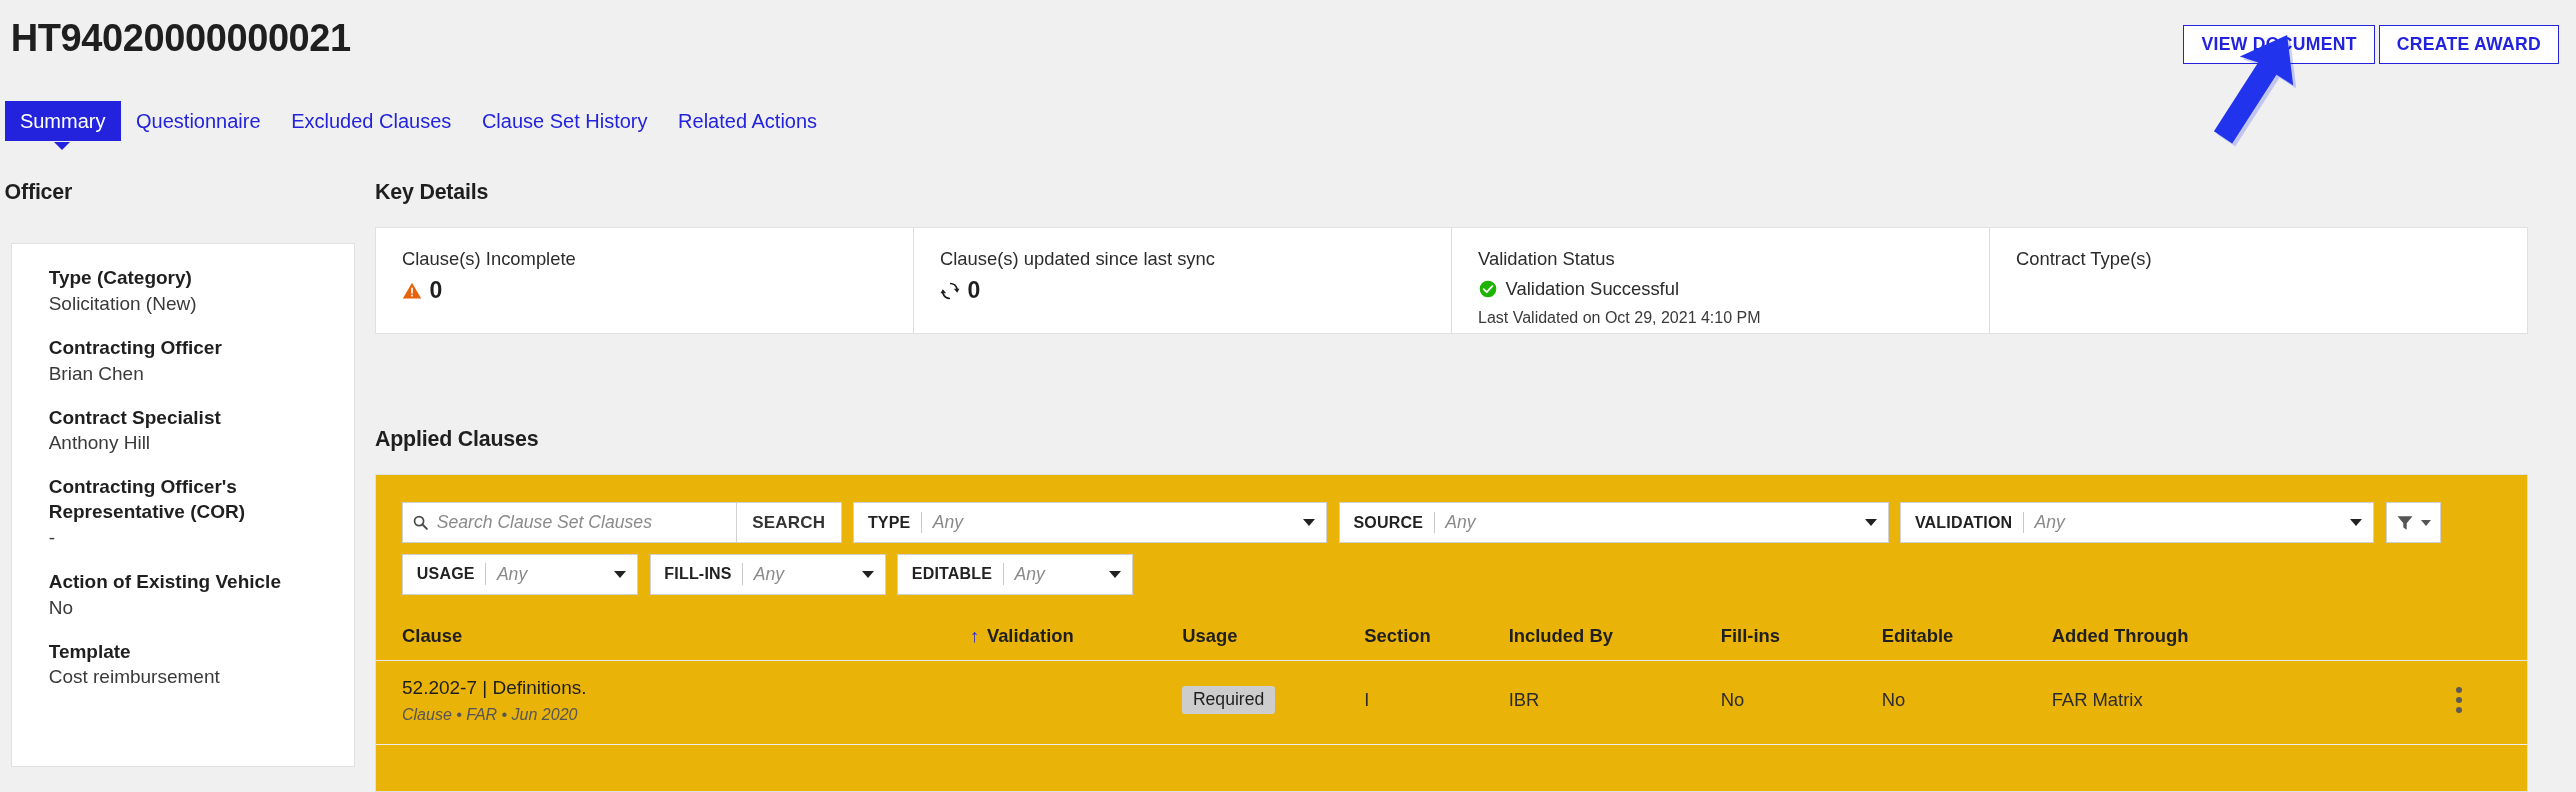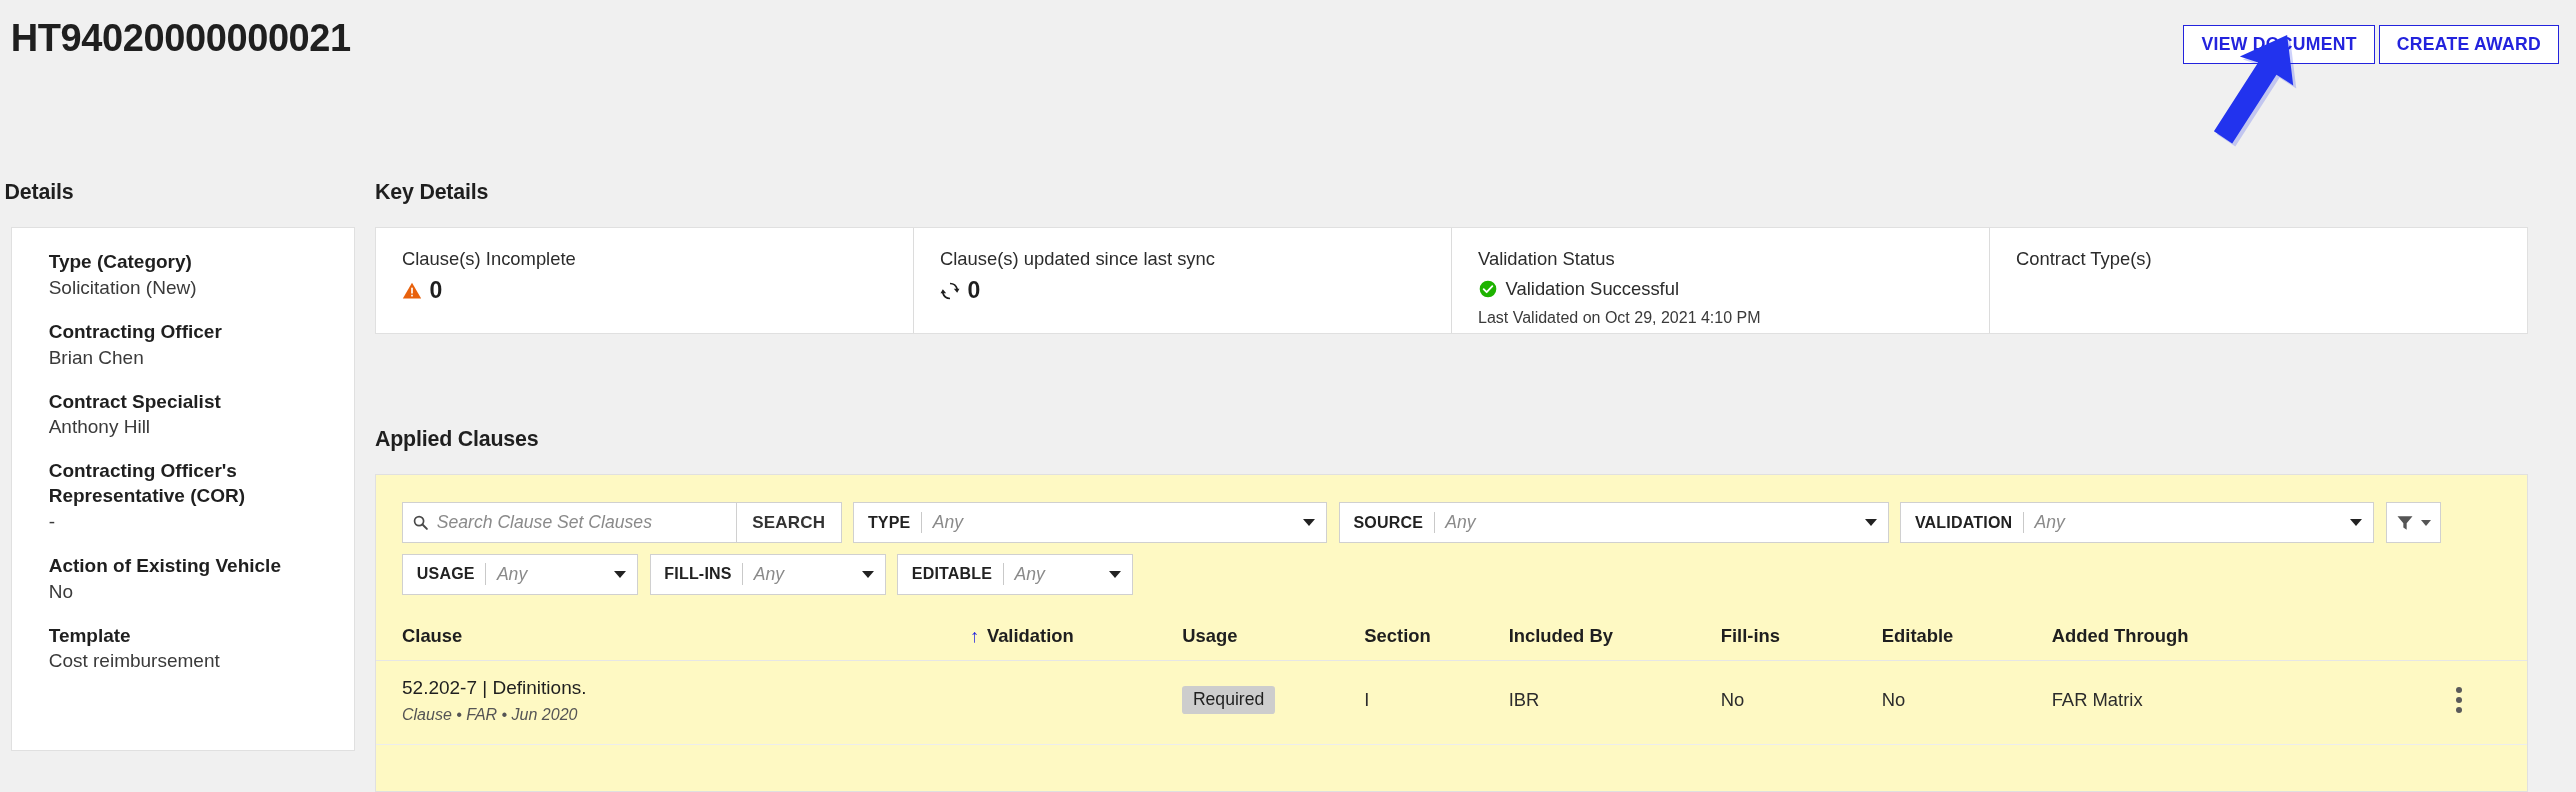--- a/index.html
+++ b/index.html
@@ -52,21 +52,21 @@
   
   .section-heading {
     font-size: 21.4px; font-weight: 700; color: #1f1f1f; letter-spacing: -0.2px;
   }
   #details-heading { position: absolute; left: 4.6px; top: 180px; }
   #key-details-heading { position: absolute; left: 375px; top: 180px; }
   #applied-clauses-heading { position: absolute; left: 375px; top: 427px; }
 
   
   .details-card {
-    position: absolute; left: 10.7px; top: 227px;
+    position: absolute; left: 10.7px; top: 243px;
     width: 344px; height: 524px;
     background: #ffffff; border: 0.8px solid #e0e0e0;
     padding: 21.4px 0 0 37px; overflow: hidden;
   }
   .detail-label {
     font-size: 19px; font-weight: 700; color: #1f1f1f;
     line-height: 1.32; margin-bottom: 1.5px;
   }
   .detail-value {
     font-size: 19px; font-weight: 400; color: #3a3a3a;
@@ -97,21 +97,21 @@
   .key-strong { font-size: 23px; font-weight: 700; color: #1f1f1f; line-height: 1; }
 
   .icon-warning { width: 20px; height: 20px; display: block; }
   .icon-sync    { width: 20px; height: 20px; display: block; }
   .icon-check   { width: 20px; height: 20px; display: block; }
 
   
   .clauses-card {
     position: absolute; left: 375px; top: 474px;
     width: 2153px; height: 318px;
-    background: #fef9c3; border: 0.8px solid #e0e0e0;
+    background: #eab308; border: 0.8px solid #e0e0e0;
     padding: 0; overflow: hidden;
   }
   .filter-row {
     display: flex; align-items: center; gap: 11.5px;
     padding: 0 26px; margin-top: 27px;
   }
   .filter-row.second { margin-top: 10.7px; }
 
   .search-wrap { display: flex; align-items: stretch; }
   .search-box {
@@ -235,22 +235,29 @@
     <button class="btn-outline">CREATE AWARD</button>
   </div>
 
   <svg class="annot-arrow" viewBox="0 0 200 160">
     <g>
       <polygon points="110,8 118,74 96,60 38,150 14,134 72,44 48,36" fill="#2233ee" transform="translate(4,4)" opacity="0.22"></polygon>
       <polygon points="110,8 118,74 96,60 38,150 14,134 72,44 48,36" fill="#2233ee"></polygon>
     </g>
   </svg>
 
-
-  <div class="section-heading" id="details-heading">Details</div>
+  <div class="tabs">
+    <div class="tab active">Summary</div>
+    <div class="tab">Questionnaire</div>
+    <div class="tab">Excluded Clauses</div>
+    <div class="tab">Clause Set History</div>
+    <div class="tab">Related Actions</div>
+  </div>
+
+  <div class="section-heading" id="details-heading">Officer</div>
 
   <div class="details-card">
     <div class="detail-label">Type (Category)</div>
     <div class="detail-value">Solicitation (New)</div>
 
     <div class="detail-label">Contracting Officer</div>
     <div class="detail-value">Brian Chen</div>
 
     <div class="detail-label">Contract Specialist</div>
     <div class="detail-value">Anthony Hill</div>

